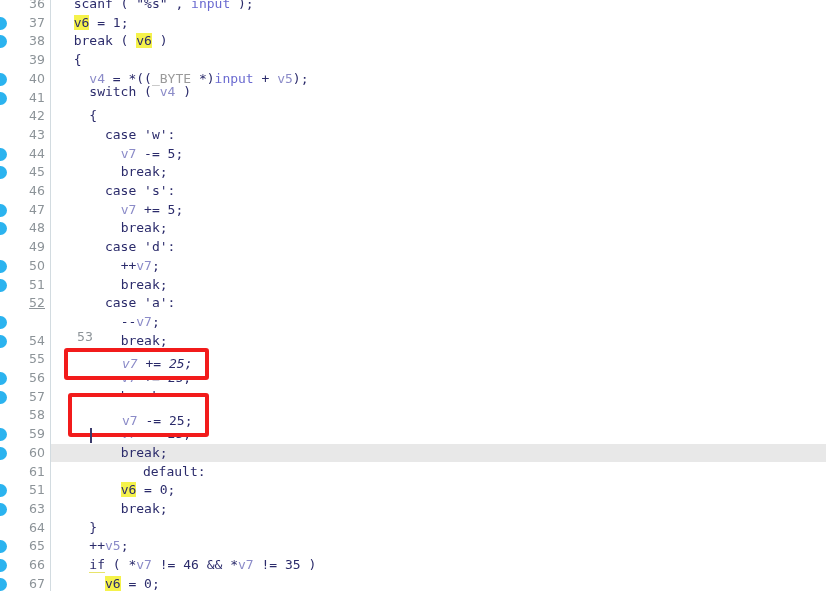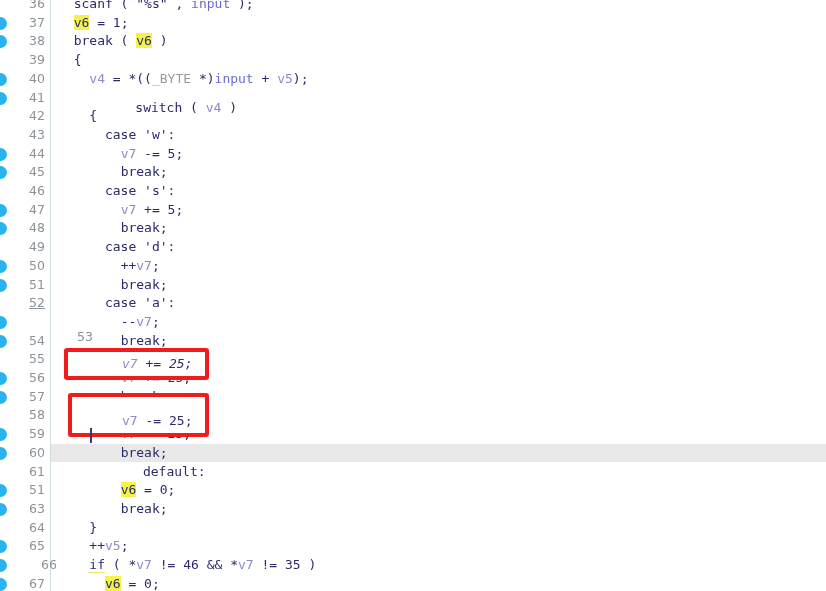--- a/index.html
+++ b/index.html
@@ -90,21 +90,21 @@
 </head>
 <body>
 
 <div id="editor">
   <div id="rows">
       <div class="row" style="top: -5px;"><div class="code" style="top: 0px; left: 73.66px;"><span class="kw">scanf</span><span class="punc"> ( </span><span class="str">"%s"</span><span class="punc"> , </span><span class="glob">input</span><span class="punc"> );</span></div></div>
       <div class="row" style="top: 13.7px;"><div class="code" style="top: 0px; left: 73.66px;"><span class="hl">v6</span><span class="punc"> = </span><span class="num">1</span><span class="punc">;</span></div></div>
       <div class="row" style="top: 32.4px;"><div class="code" style="top: 0px; left: 73.66px;"><span class="kw">break</span><span class="punc"> ( </span><span class="hl">v6</span><span class="punc"> )</span></div></div>
       <div class="row" style="top: 51.1px;"><div class="code" style="top: 0px; left: 73.66px;"><span class="punc">{</span></div></div>
       <div class="row" style="top: 69.8px;"><div class="code" style="top: 0px; left: 89.32px;"><span class="var">v4</span><span class="punc"> = *((</span><span class="type">_BYTE</span><span class="punc"> *)</span><span class="glob">input</span><span class="punc"> + </span><span class="var">v5</span><span class="punc">);</span></div></div>
-      <div class="row" style="top: 99px; margin-left: 46px;"><div class="code" style="top: 0px; left: 89.32px;"><span class="kw">switch</span><span class="punc"> ( </span><span class="var">v4</span><span class="punc"> )</span></div></div>
+      <div class="row" style="top: 83px;"><div class="code" style="top: 0px; left: 89.32px;"><span class="kw">switch</span><span class="punc"> ( </span><span class="var">v4</span><span class="punc"> )</span></div></div>
       <div class="row" style="top: 107.2px;"><div class="code" style="top: 0px; left: 89.32px;"><span class="punc">{</span></div></div>
       <div class="row" style="top: 125.9px;"><div class="code" style="top: 0px; left: 104.98px;"><span class="kw">case</span><span class="punc"> </span><span class="str">'w'</span><span class="punc">:</span></div></div>
       <div class="row" style="top: 144.6px;"><div class="code" style="top: 0px; left: 120.64px;"><span class="var">v7</span><span class="punc"> -= </span><span class="num">5</span><span class="punc">;</span></div></div>
       <div class="row" style="top: 163.3px;"><div class="code" style="top: 0px; left: 120.64px;"><span class="kw">break</span><span class="punc">;</span></div></div>
       <div class="row" style="top: 182px;"><div class="code" style="top: 0px; left: 104.98px;"><span class="kw">case</span><span class="punc"> </span><span class="str">'s'</span><span class="punc">:</span></div></div>
       <div class="row" style="top: 200.7px;"><div class="code" style="top: 0px; left: 120.64px;"><span class="var">v7</span><span class="punc"> += </span><span class="num">5</span><span class="punc">;</span></div></div>
       <div class="row" style="top: 219.4px;"><div class="code" style="top: 0px; left: 120.64px;"><span class="kw">break</span><span class="punc">;</span></div></div>
       <div class="row" style="top: 238.1px;"><div class="code" style="top: 0px; left: 104.98px;"><span class="kw">case</span><span class="punc"> </span><span class="str">'d'</span><span class="punc">:</span></div></div>
       <div class="row" style="top: 256.8px;"><div class="code" style="top: 0px; left: 120.64px;"><span class="punc">++</span><span class="var">v7</span><span class="punc">;</span></div></div>
       <div class="row" style="top: 275.5px;"><div class="code" style="top: 0px; left: 120.64px;"><span class="kw">break</span><span class="punc">;</span></div></div>
@@ -174,21 +174,21 @@
       <div class="lineno" style="top: 369px;">56</div>
       <div class="lineno" style="top: 387.7px;">57</div>
       <div class="lineno" style="top: 406.4px;">58</div>
       <div class="lineno" style="top: 425.1px;">59</div>
       <div class="lineno" style="top: 443.8px;">60</div>
       <div class="lineno" style="top: 462.5px;">61</div>
       <div class="lineno" style="top: 481.2px;">51</div>
       <div class="lineno" style="top: 499.9px;">63</div>
       <div class="lineno" style="top: 518.6px;">64</div>
       <div class="lineno" style="top: 537.3px;">65</div>
-      <div class="lineno" style="top: 556px; padding-left: 12px;">66</div>
+      <div class="lineno" style="top: 556px;">66</div>
       <div class="lineno" style="top: 574.7px;">67</div>
     </div>
   <div id="annots">
       <div class="annot" style="left: 64px; top: 348px; width: 145px; height: 32px; border-color: rgb(242, 27, 27);"></div>
       <div class="annot-text" style="left: 122px; top: 355px; font-style: italic;"><span class="var">v7</span><span class="punc"> += </span><span class="num">25</span><span class="punc">;</span></div>
       <div class="annot" style="left: 68px; top: 393px; width: 141px; height: 44px; border-color: rgb(242, 27, 27);"></div>
       <div class="annot-text" style="left: 122px; top: 412px;"><span class="var">v7</span><span class="punc"> -= </span><span class="num">25</span><span class="punc">;</span></div>
     </div>
   <div id="caret" style="left: 90px; top: 428px;"></div>
 </div>

